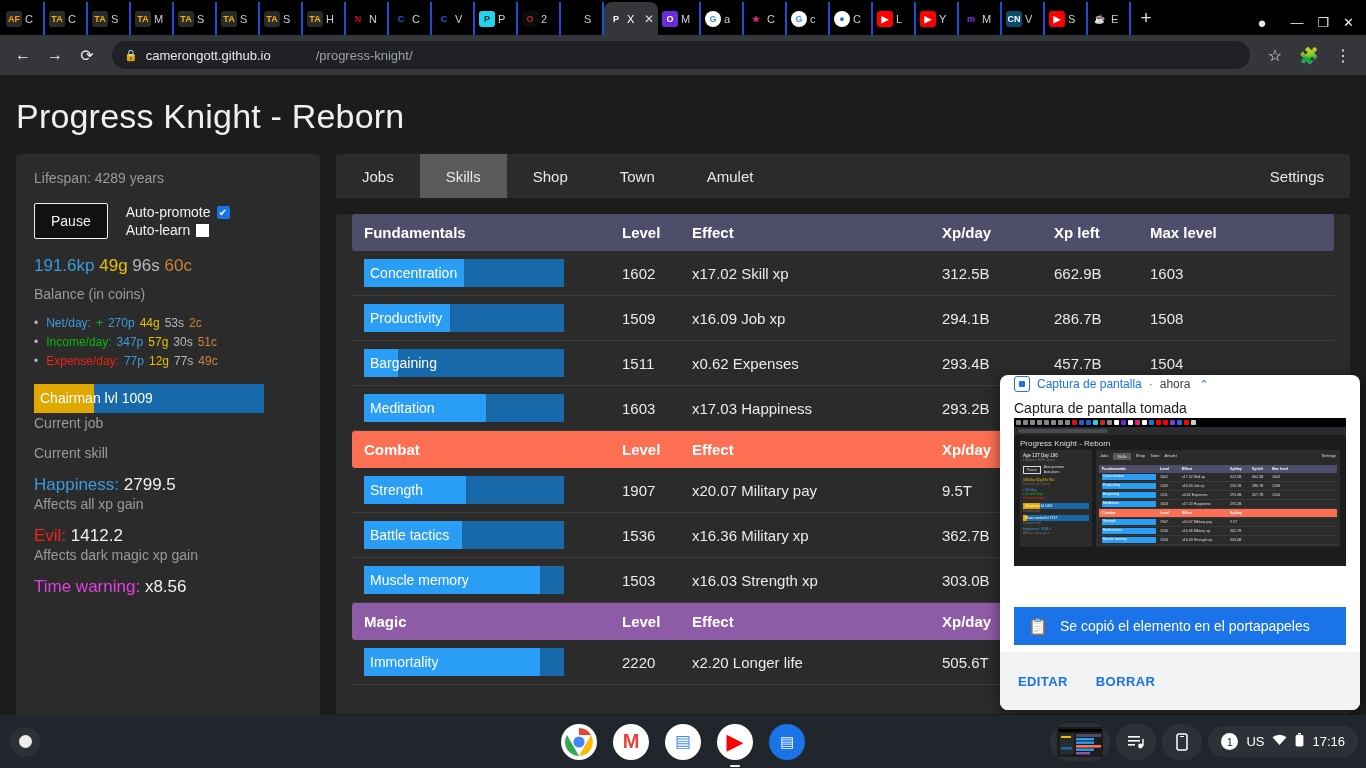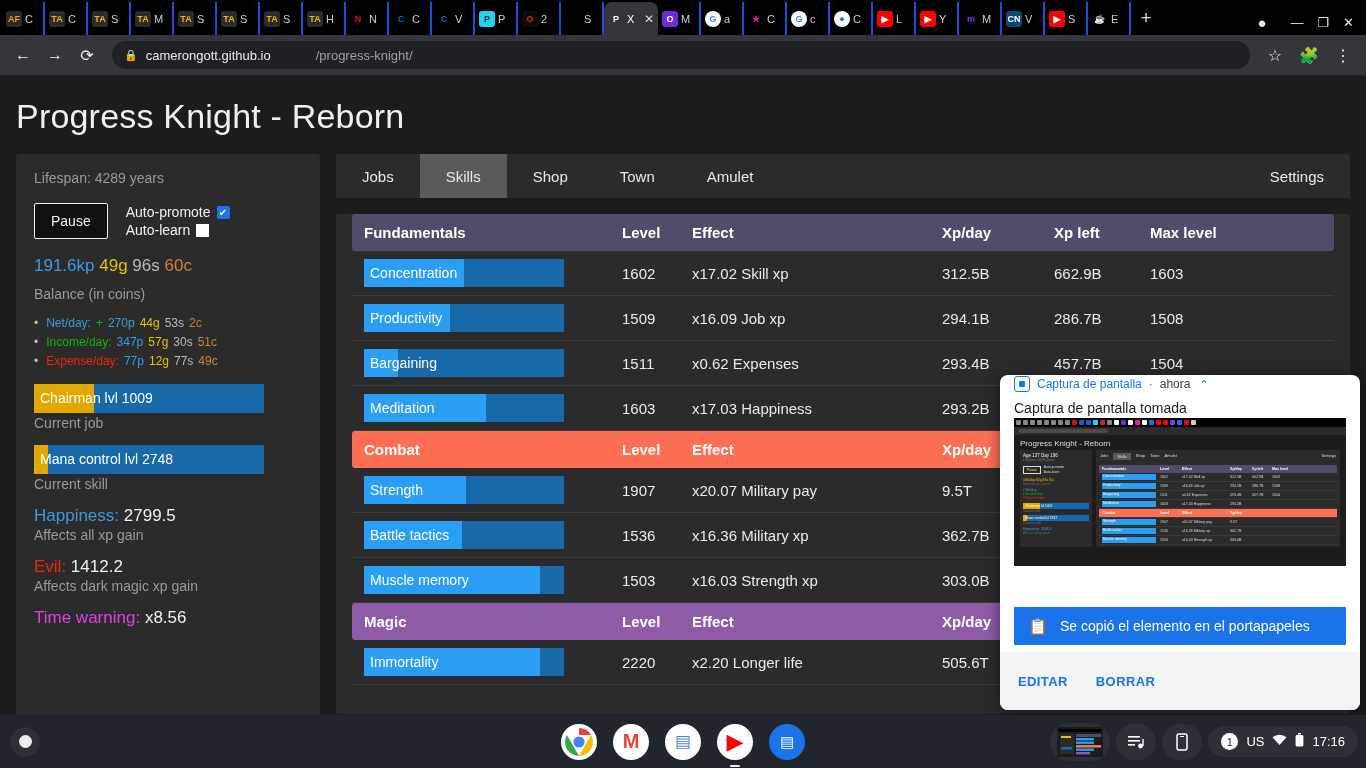--- a/index.html
+++ b/index.html
@@ -445,25 +445,20 @@
             </li>
           </ul>
 
         <div class="bar-wrap">
           <div class="bar-base"></div>
           <div class="bar-fill" id="job-fill" style="width: 26%;"></div>
           <div class="bar-text">Chairman lvl 1009</div>
         </div>
         <div class="sub-label">Current job</div>
 
-        <div class="bar-wrap">
-          <div class="bar-base"></div>
-          <div class="bar-fill" id="skill-fill" style="width: 6%;"></div>
-          <div class="bar-text">Mana control lvl 2748</div>
-        </div>
         <div class="sub-label">Current skill</div>
 
         <div class="big-stat">
           <span class="k-happy">Happiness:</span>
           <span class="v">2799.5</span>
         </div>
         <div class="sub-label">Affects all xp gain</div>
 
         <div class="big-stat">
           <span class="k-evil">Evil:</span>

